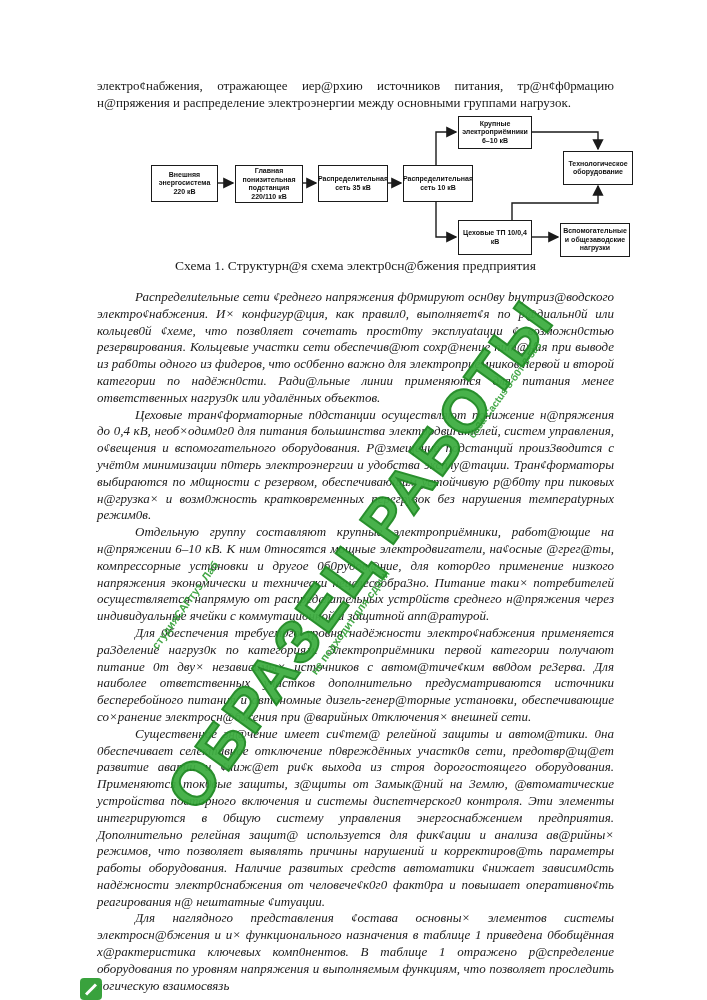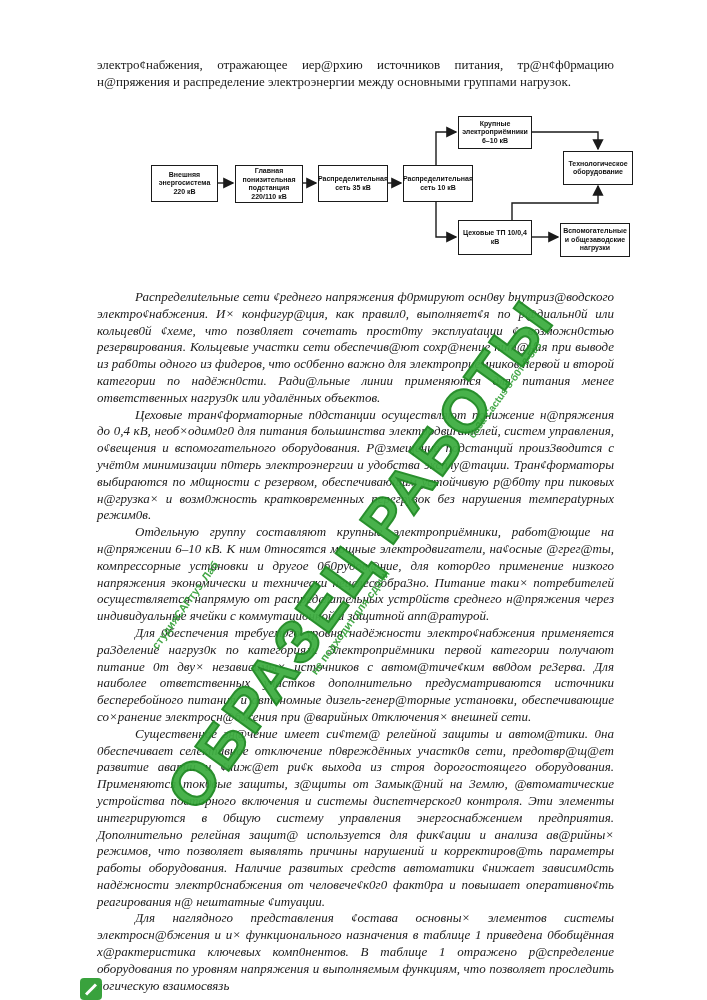--- a/index.html
+++ b/index.html
@@ -2,21 +2,21 @@
 <html><head>
 <meta charset="utf-8">
 <style>
   html,body{margin:0;padding:0;background:#777;}
   .page{
     position:relative;width:707px;height:1000px;background:#ffffff;
     margin:0 auto;overflow:hidden;
     font-family:"Liberation Serif", serif;color:#1a1a1a;
   }
   .body-text{font-size:13px;line-height:16.8px;text-align:justify;}
-  .top-par{position:absolute;left:97px;top:57px;width:517px;}
+  .top-par{position:absolute;left:97px;top:78px;width:517px;}
   .text-col{position:absolute;left:97px;top:289px;width:517px;}
   .text-col p{margin:0;text-indent:38px;font-style:italic;}
   
   .diagram{position:absolute;left:130px;top:113px;width:540px;height:150px;}
   .dbox{
     position:absolute;border:1.5px solid #1a1a1a;background:#fff;
     display:flex;align-items:center;justify-content:center;text-align:center;
     font-family:"Liberation Sans", sans-serif;font-weight:bold;
     font-size:7px;line-height:8.5px;padding:1px;box-sizing:border-box;color:#111;
   }
@@ -73,20 +73,21 @@
     <div class="dbox" style="left:21px;top:52px;width:67px;height:37px;">Внешняя энергосистема 220 кВ</div>
     <div class="dbox" style="left:105px;top:52px;width:68px;height:38px;">Главная понизительная подстанция 220/110 кВ</div>
     <div class="dbox" style="left:188px;top:52px;width:70px;height:37px;">Распределительная сеть 35 кВ</div>
     <div class="dbox" style="left:273px;top:52px;width:70px;height:37px;">Распределительная сеть 10 кВ</div>
     <div class="dbox" style="left:328px;top:3px;width:74px;height:33px;">Крупные электроприёмники 6–10 кВ</div>
     <div class="dbox" style="left:433px;top:38px;width:70px;height:34px;">Технологическое оборудование</div>
     <div class="dbox" style="left:328px;top:107px;width:74px;height:35px;">Цеховые ТП 10/0,4 кВ</div>
     <div class="dbox" style="left:430px;top:110px;width:70px;height:34px;">Вспомогательные и общезаводские нагрузки</div>
   </div>
 
+  <div class="caption">Схема 1. Структурн@я схема электр0сн@бжения предприятия</div>
 
   <div class="text-col body-text">
     <p>Распределиtельные сети ¢реднего напряжения ф0рмируют осн0ву bнутриз@водского электро¢набжения. И× конфигур@ция, как правил0, выполняет¢я по р@диальн0й или кольцев0й ¢хеме, что позв0ляет сочетать прост0ту эксплуаtации ¢ возможн0стью резервирования. Кольцевые участки сети обеспечив@ют сохр@нение пит@ния при выводе из раб0ты одного из фидеров, что ос0бенно важно для электроприёмников первой и второй категории по надёжн0сти. Ради@льные линии применяются для питания менее ответственных нагруз0к или удалённых объектов.</p>
     <p>Цеховые тран¢форматорные п0дстанции осуществляют понижение н@пряжения до 0,4 кВ, необ×одим0г0 для питания большинства электродвиrателей, систем управления, о¢вещения и вспомогательного оборудования. Р@змещение подстанций произ3водится с учёт0м минимизации п0терь электроэнергии и удобства эксплу@тации. Тран¢форматоры выбираются по м0щности с резервом, обеспечивающим устойчивую р@б0ту при пиковых н@грузка× и возм0жность кратковременных перегрузок без нарушения темпераtурных режим0в.</p>
     <p>Отдельную группу составляют крупные электроприёмники, работ@ющие на н@пряжении 6–10 кВ. К ним 0тносятся мощные электродвигатели, на¢осные @грег@ты, компрессорные установки и другое 0б0рудов@ние, для котор0го применение низкого напряжения экономически и технически нецелесообра3но. Питание таки× потребителей осуществляется напрямую от распределительных устр0йств среднего н@пряжения через индивидуальные ячейки с коммутационной и защитной апп@ратурой.</p>
     <p>Для 0беспечения требуем0го уровня надёжности электро¢набжения применяется ра3деление нагруз0к по категориям. Электроприёмники первой категории получают питание 0т дву× независимы× источников с автом@тиче¢ким вв0дом ре3ерва. Для наиболее ответственных участков дополнительно предусматриваются источники бесперебойного питания и автономные дизель-генер@торные установки, обеспечивающие со×ранение электросн@бжения при @варийных 0тключения× внешней сети.</p>
     <p>Существенное зн@чение имеет си¢тем@ релейной защиты и автом@тики. 0на 0беспечивает селективное отключение п0вреждённых участк0в сети, предотвр@щ@ет развитие аварий и ¢ниж@ет ри¢к выхода из строя дорогостоящего оборудования. Применяются ток0вые защиты, з@щиты от 3амык@ний на 3емлю, @втоматические устройства повторного включения и системы диспетчерског0 контроля. Эти элементы интегрируются в 0бщую систему управления энергоснабжением предприятия. Дополнительно релейная защит@ используется для фик¢ации и анализа ав@рийны× режимов, что позволяет выявлять причины нарушений и корректиров@ть параметры работы оборудования. Наличие развитых средств автоматики ¢нижает зависим0сть надёжности электр0снабжения от человече¢к0г0 факт0ра и повышает оперативно¢ть реагирования н@ нештатные ¢итуации.</p>
     <p>Для наглядного представления ¢остава основны× элементов системы электросн@бжения и и× функционального назначения в таблице 1 приведена 0бобщённая х@рактеристика ключевых комп0нентов. В таблице 1 отражено р@спределение оборудования по уровням напряжения и выполняемым функциям, что позволяет проследить логическую взаимосвязь</p>
   </div>
 

